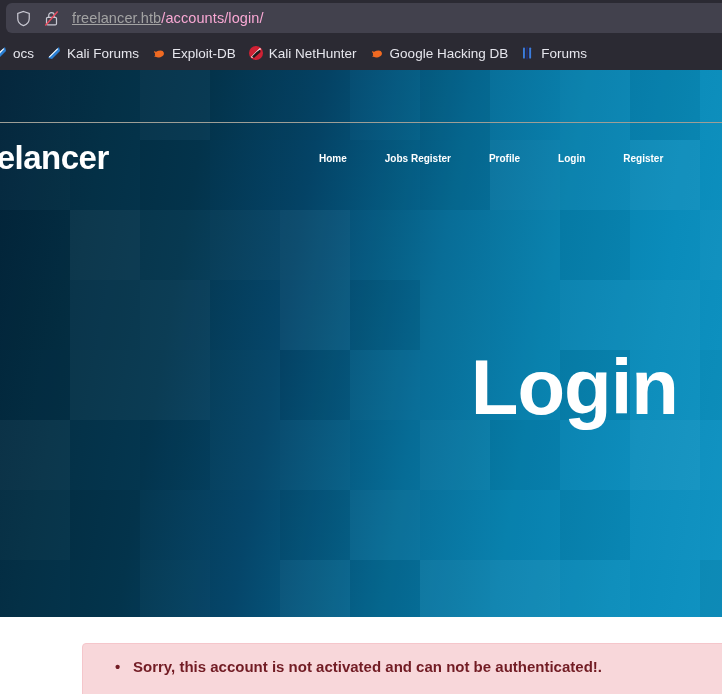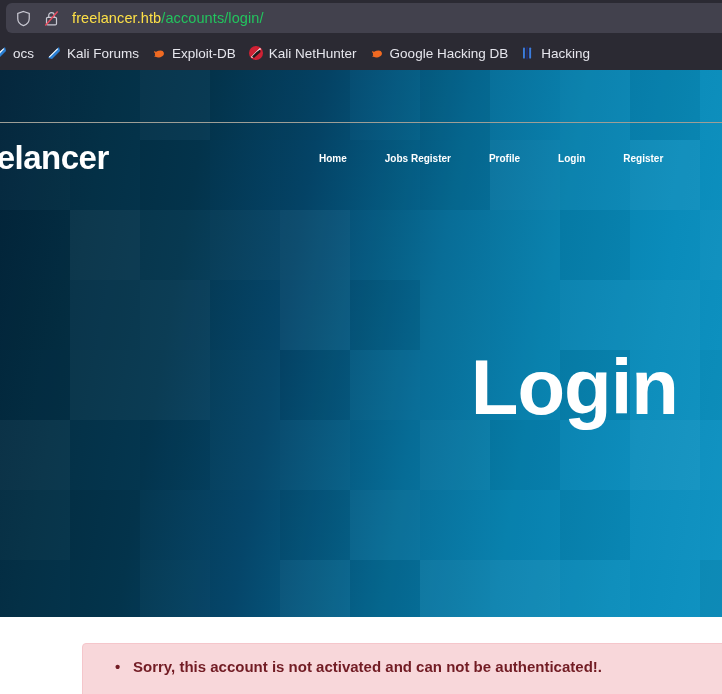--- a/index.html
+++ b/index.html
@@ -40,22 +40,22 @@
   }
   #shield-icon { margin-right: 11px; }
 
   #url-text {
     font-size: 14.5px;
     color: #fbfbfe;
     white-space: nowrap;
     letter-spacing: 0.1px;
     margin-left: 3px;
   }
-  #url-text .host { color: #fde047; }
-  #url-text .path { color: #22c55e; }
+  #url-text .host { color: #a3a3a3; text-decoration: underline; }
+  #url-text .path { color: #f9a8d4; }
 
   
   #bookmarks-bar {
     position: absolute; left: 0; top: 36px;
     width: 722px; height: 34px;
     background: #2b2a33;
     display: flex; align-items: center;
     overflow: hidden;
   }
   .bookmark {
@@ -268,21 +268,21 @@
     </div>
 
     <div class="bookmark">
       <span class="bm-icon">
         <svg viewBox="0 0 16 16" width="16" height="16">
           <rect x="3" y="2.4" width="1.9" height="11.2" rx="0.9" fill="#3b7ddd"></rect>
           <rect x="6" y="1.4" width="2.1" height="13.2" rx="1" fill="#1e2d6b"></rect>
           <rect x="9.2" y="2.4" width="1.9" height="11.2" rx="0.9" fill="#3b7ddd"></rect>
         </svg>
       </span>
-      <span class="bm-label">Hacking</span>
+      <span class="bm-label">Forums</span>
     </div>
 
   </div>
 </div>
 
 <div id="viewport">
 
   <div id="masthead">
     <div id="tile-layer">
         <div class="tile" style="background: rgba(255, 255, 255, 0.01);"></div>

